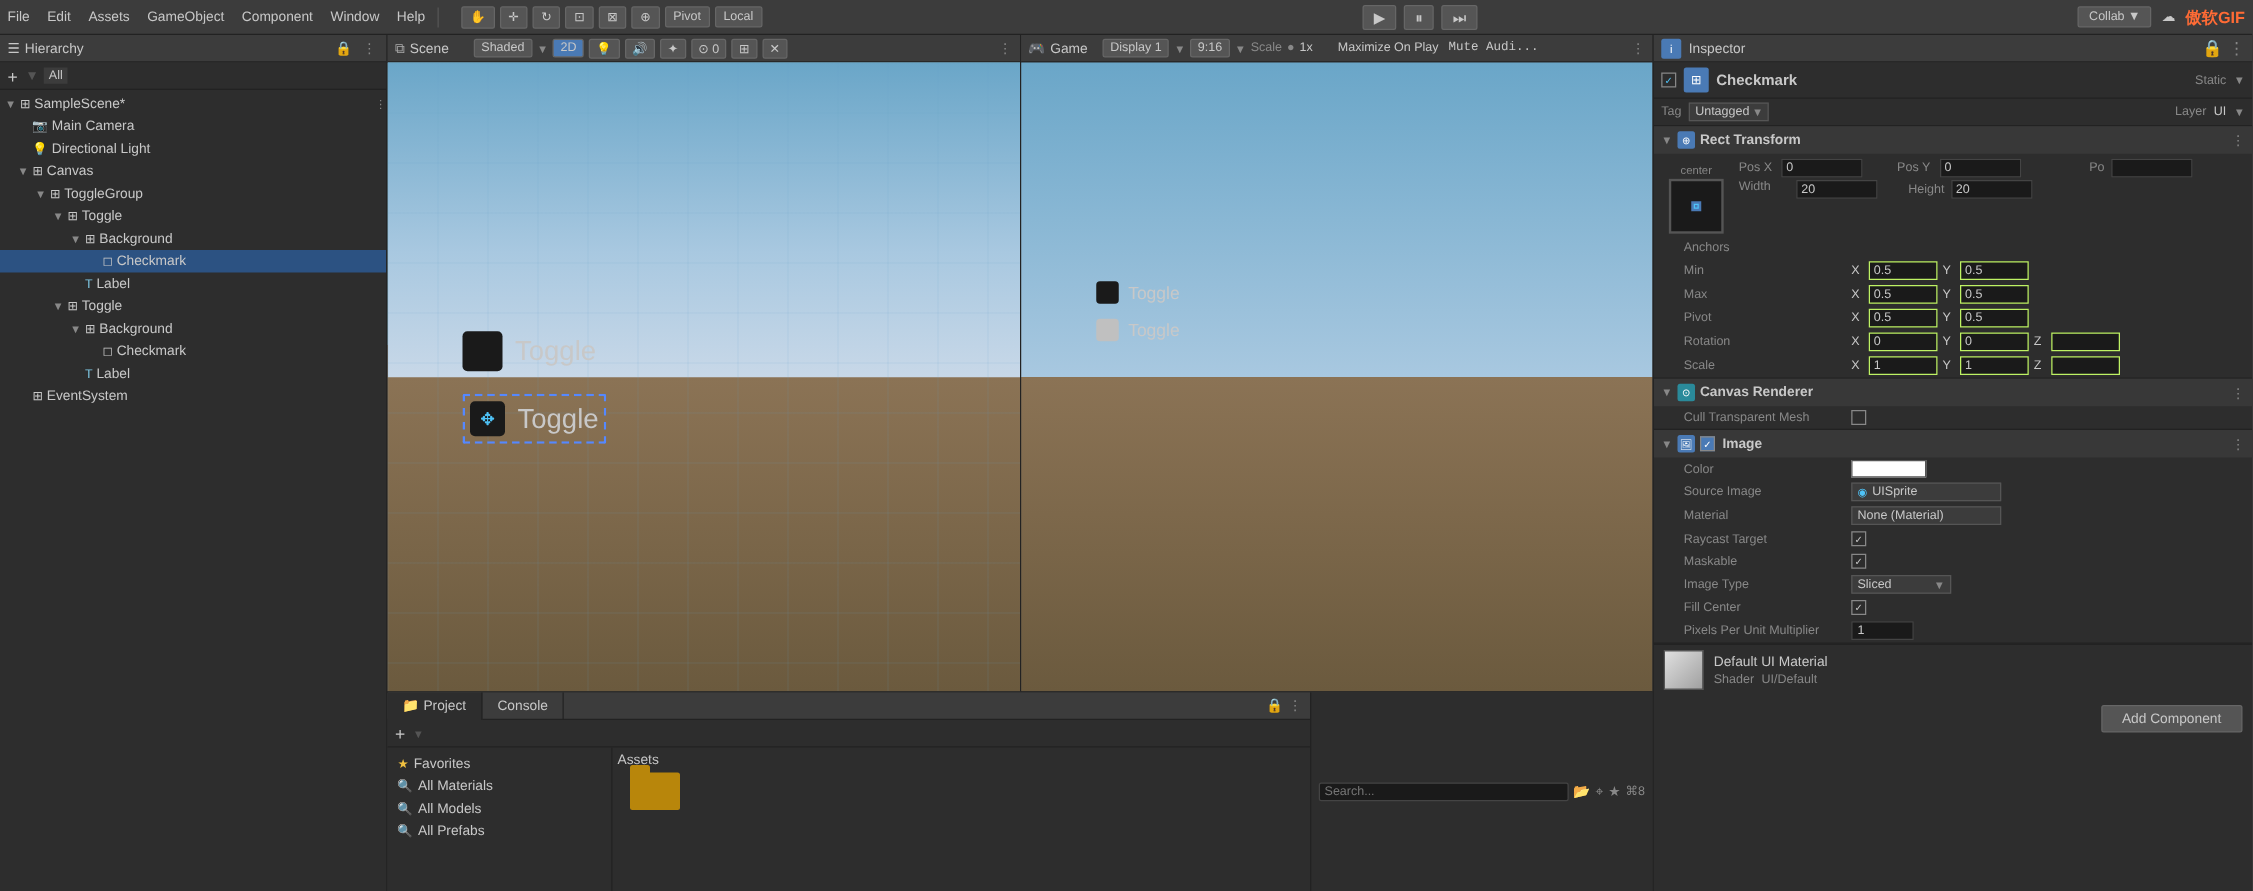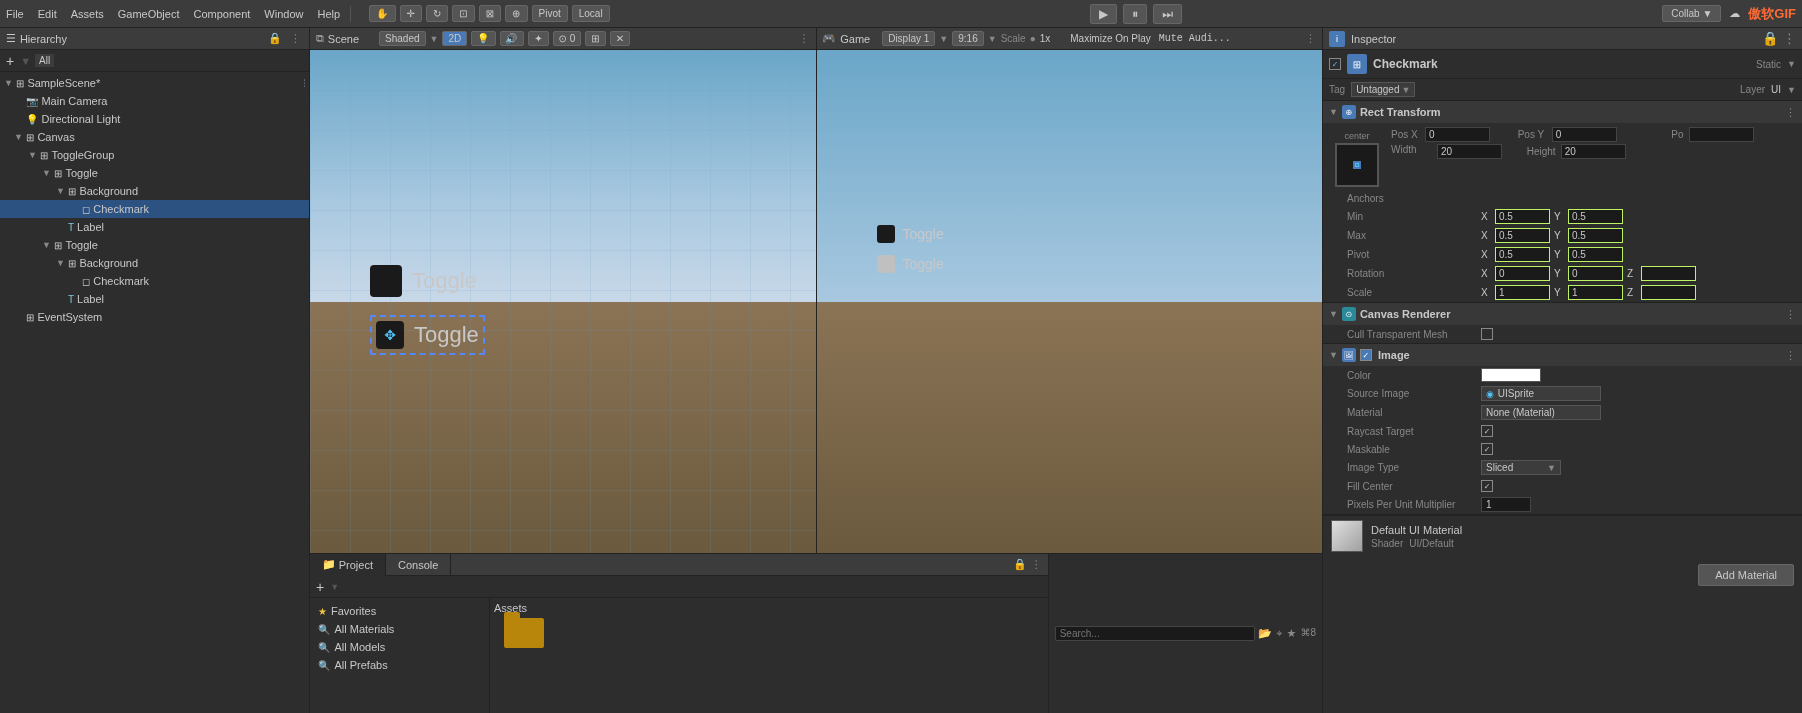--- a/index.html
+++ b/index.html
@@ -1319,19 +1319,19 @@
         <div class="material-info">
           <span class="material-name">Default UI Material</span>
           <div style="display:flex;align-items:center;gap:6px;">
             <span class="material-shader">Shader</span>
             <span class="material-shader">UI/Default</span>
           </div>
         </div>
       </div>
 
       <div class="add-component-row">
-        <button class="add-component-btn">Add Material</button>
+        <button class="add-component-btn">Add Component</button>
       </div>
 
     </div>
   </div>
 
 </div>
 
 </body></html>

